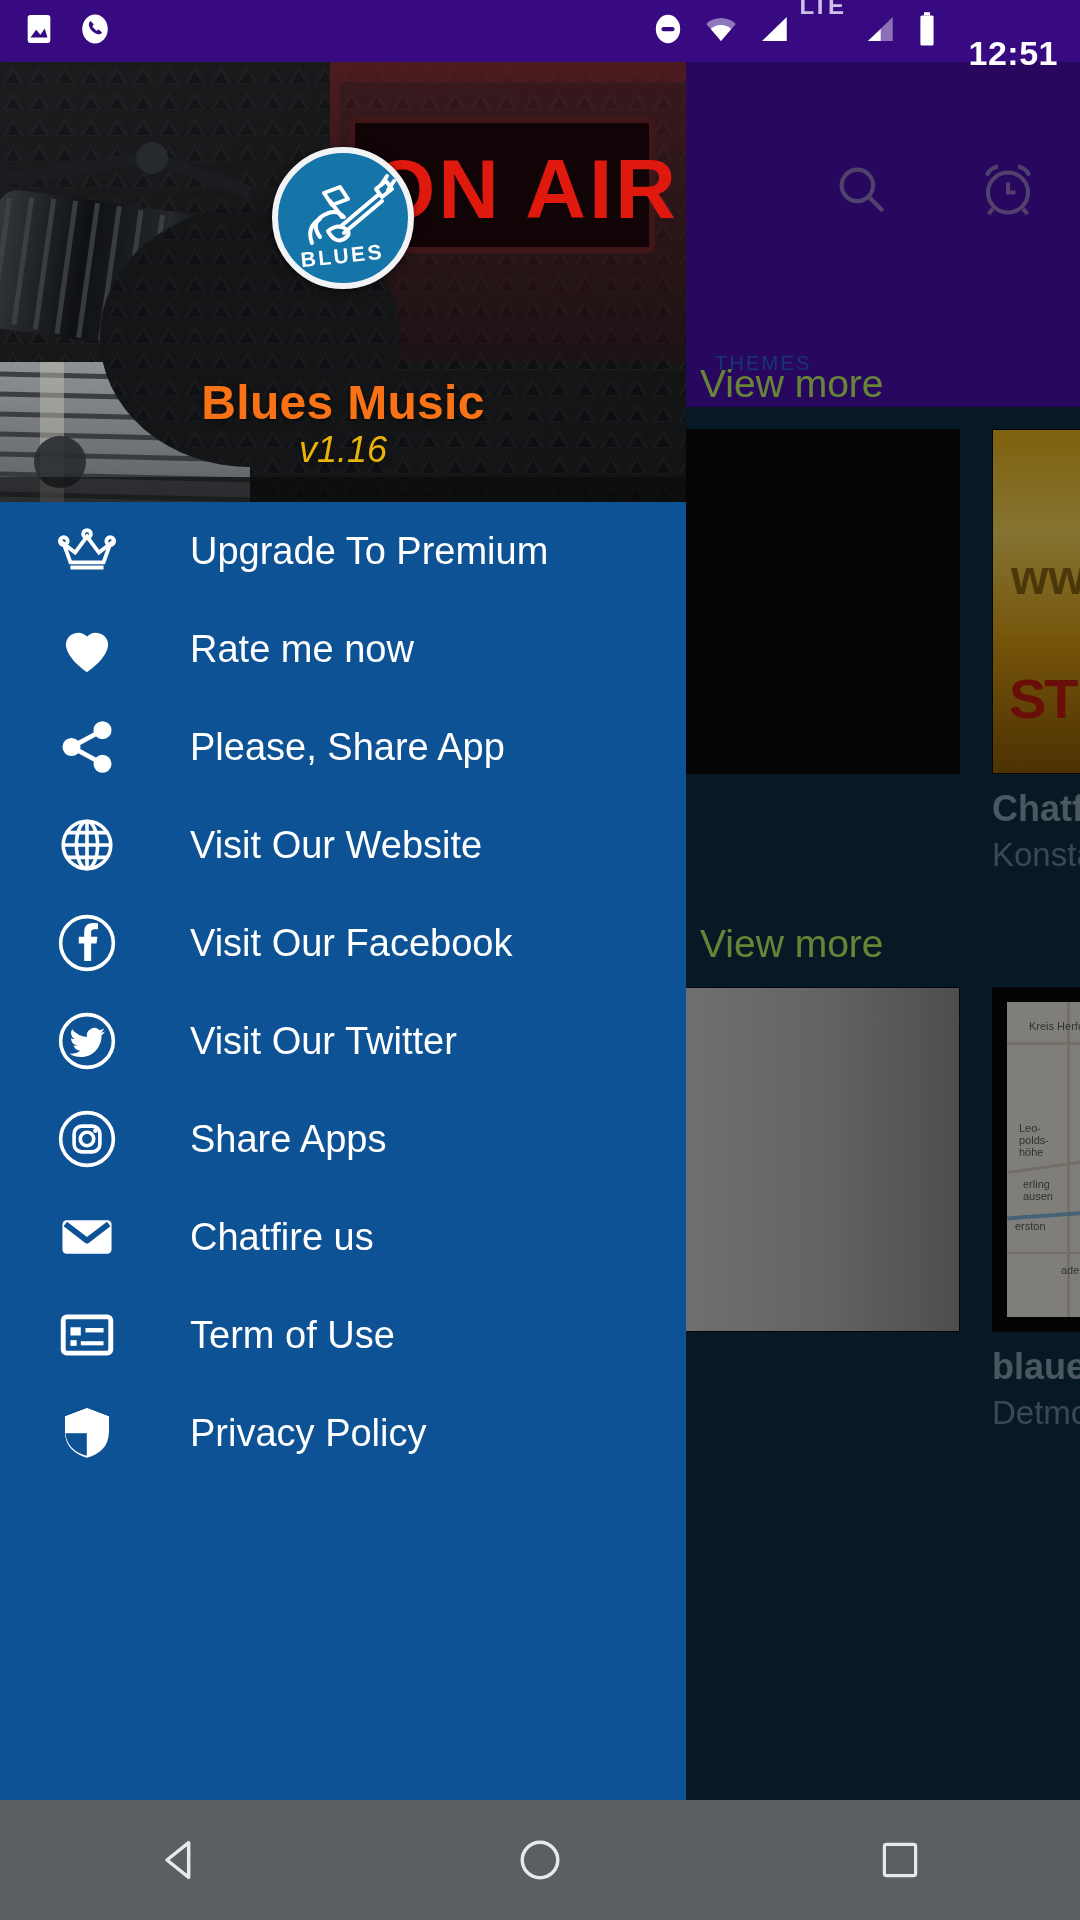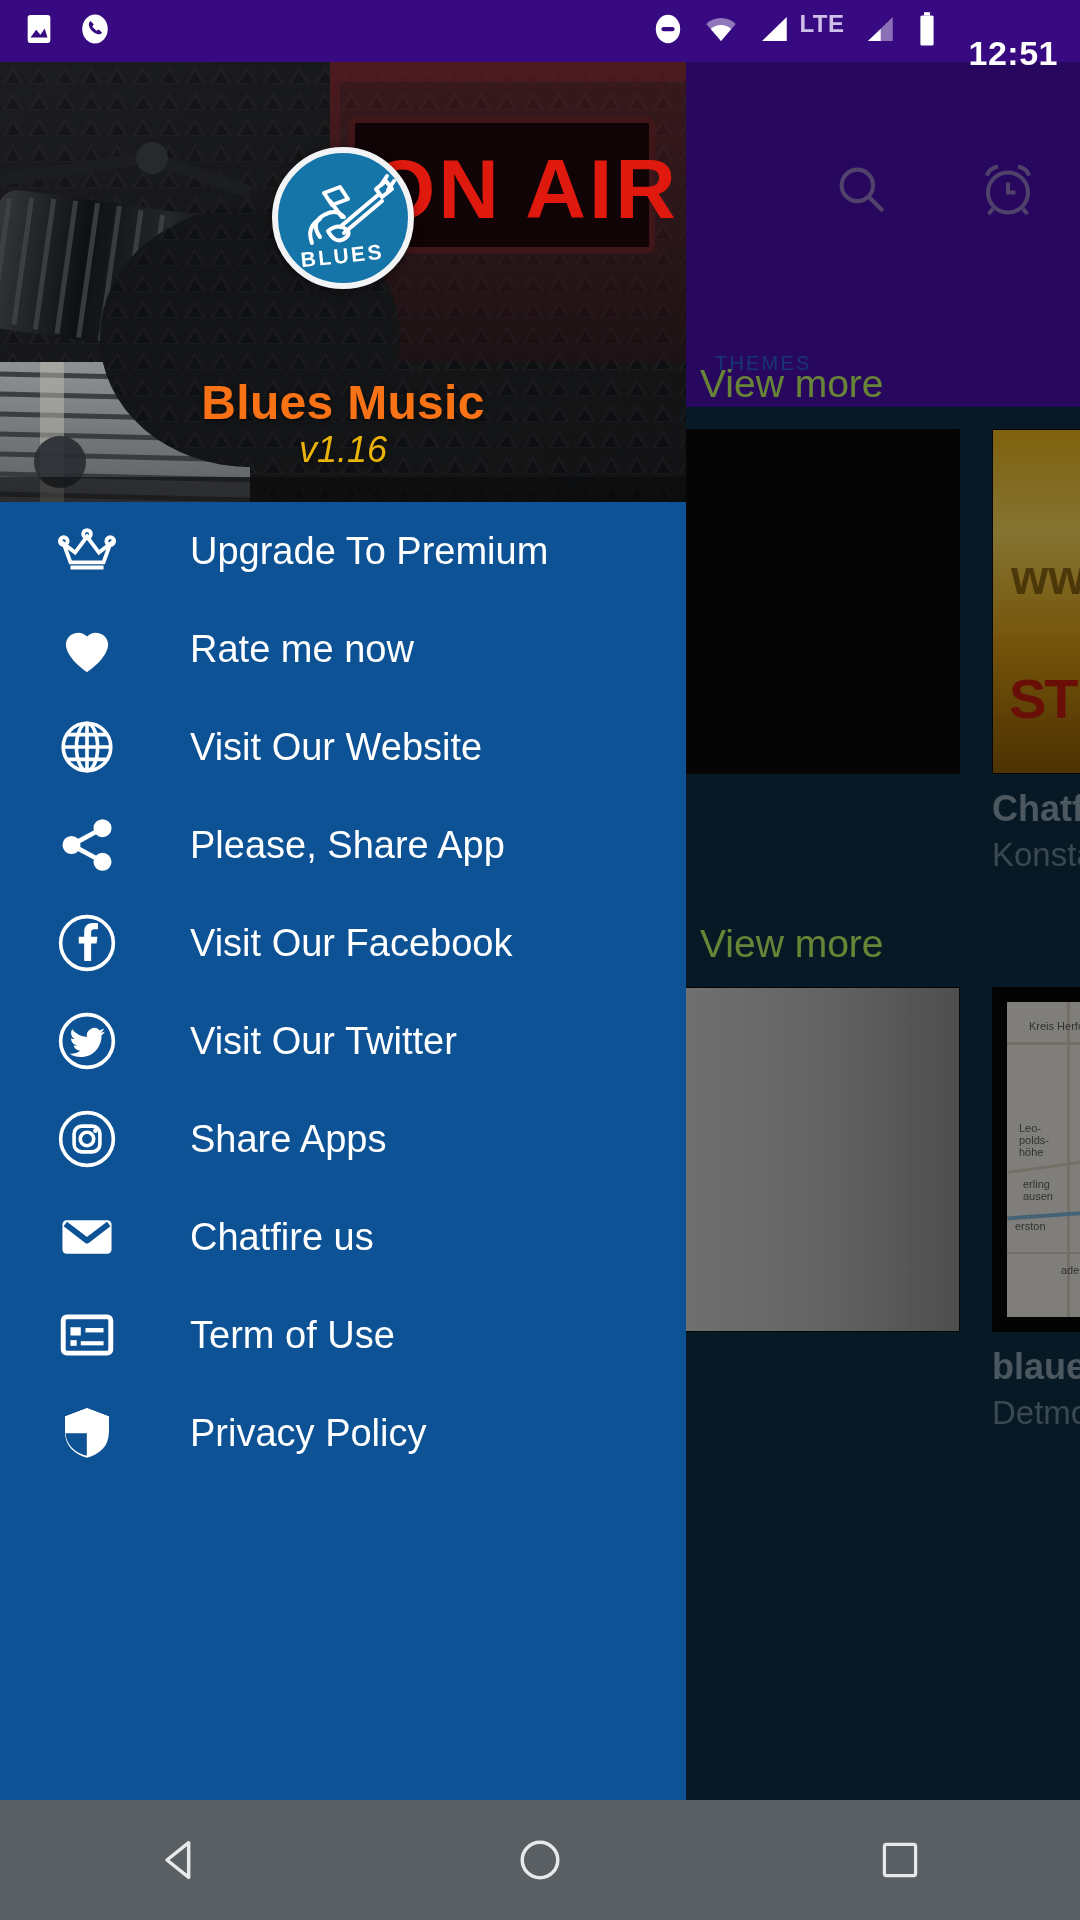--- a/index.html
+++ b/index.html
@@ -5,21 +5,21 @@
   * { margin:0; padding:0; box-sizing:border-box; }
   html,body{ width:1080px; height:1920px; overflow:hidden; background:#000; }
   body{ font-family:"Liberation Sans", sans-serif; -webkit-font-smoothing:antialiased; }
 
   .screen{ position:relative; width:1080px; height:1920px; overflow:hidden; background:#3d0b8c; }
 
   
   .statusbar{
     position:absolute; top:0; left:0; width:1080px; height:62px;
     background:#370a82; z-index:60;
-    display:flex; padding:8px 22px;
+    display:flex; align-items:center; padding:8px 22px;
   }
   .sb-left{ display:flex; align-items:center; gap:22px; }
   .sb-right{ margin-left:auto; display:flex; align-items:center; gap:18px; }
   .sb-time{ color:#fff; font-size:34px; font-weight:600; letter-spacing:.5px; margin-left:12px;margin-top:44px; }
   .sb-ico{ display:block; }
 
   
   .bgapp{ position:absolute; inset:0; }
   .appbar{
     position:absolute; top:62px; left:0; width:1080px; height:345px;
@@ -310,43 +310,43 @@
         <span class="mi-icon">
           <svg width="62" height="62" viewBox="0 0 24 24" fill="#ffffff">
             <path d="M12 21s-8.2-5.3-8.2-11A4.8 4.8 0 0 1 12 7.2 4.8 4.8 0 0 1 20.2 10c0 5.7-8.2 11-8.2 11z"></path>
           </svg>
         </span>
         <span class="mi-label">Rate me now</span>
       </div>
 
       <div class="menu-item">
         <span class="mi-icon">
+          <svg width="62" height="62" viewBox="0 0 24 24" fill="none" stroke="#ffffff" stroke-width="1.8">
+            <circle cx="18" cy="5.5" r="2.6" fill="#fff"></circle>
+            <circle cx="6" cy="12" r="2.6" fill="#fff"></circle>
+            <circle cx="18" cy="18.5" r="2.6" fill="#fff"></circle>
+            <line x1="8.3" y1="10.8" x2="15.7" y2="6.8"></line>
+            <line x1="8.3" y1="13.2" x2="15.7" y2="17.2"></line>
+          </svg>
+        </span>
+        <span class="mi-label">Please, Share App</span>
+      </div>
+
+      <div class="menu-item">
+        <span class="mi-icon">
           <svg width="62" height="62" viewBox="0 0 24 24" fill="none" stroke="#ffffff" stroke-width="1.4">
             <circle cx="12" cy="12" r="9.2"></circle>
             <ellipse cx="12" cy="12" rx="4.1" ry="9.2"></ellipse>
             <line x1="2.8" y1="12" x2="21.2" y2="12"></line>
             <path d="M4.3 7.2 H19.7"></path>
               <path d="M4.3 16.8 H19.7"></path>
             <line x1="12" y1="2.8" x2="12" y2="21.2"></line>
           </svg>
         </span>
         <span class="mi-label">Visit Our Website</span>
-      </div>
-
-      <div class="menu-item">
-        <span class="mi-icon">
-          <svg width="62" height="62" viewBox="0 0 24 24" fill="none" stroke="#ffffff" stroke-width="1.8">
-            <circle cx="18" cy="5.5" r="2.6" fill="#fff"></circle>
-            <circle cx="6" cy="12" r="2.6" fill="#fff"></circle>
-            <circle cx="18" cy="18.5" r="2.6" fill="#fff"></circle>
-            <line x1="8.3" y1="10.8" x2="15.7" y2="6.8"></line>
-            <line x1="8.3" y1="13.2" x2="15.7" y2="17.2"></line>
-          </svg>
-        </span>
-        <span class="mi-label">Please, Share App</span>
       </div>
 
       <div class="menu-item">
         <span class="mi-icon">
           <svg width="62" height="62" viewBox="0 0 24 24">
             <circle cx="12" cy="12" r="10.2" fill="none" stroke="#ffffff" stroke-width="1.4"></circle>
             <path d="M13.6 12.2h2.1l.33-2.6h-2.43V7.95c0-.75.21-1.26 1.28-1.26h1.37V4.37c-.24-.03-1.05-.1-2-.1-1.98 0-3.34 1.21-3.34 3.43V9.6H8.8v2.6h2.11V19h2.69z" fill="#ffffff"></path>
           </svg>
         </span>
         <span class="mi-label">Visit Our Facebook</span>

